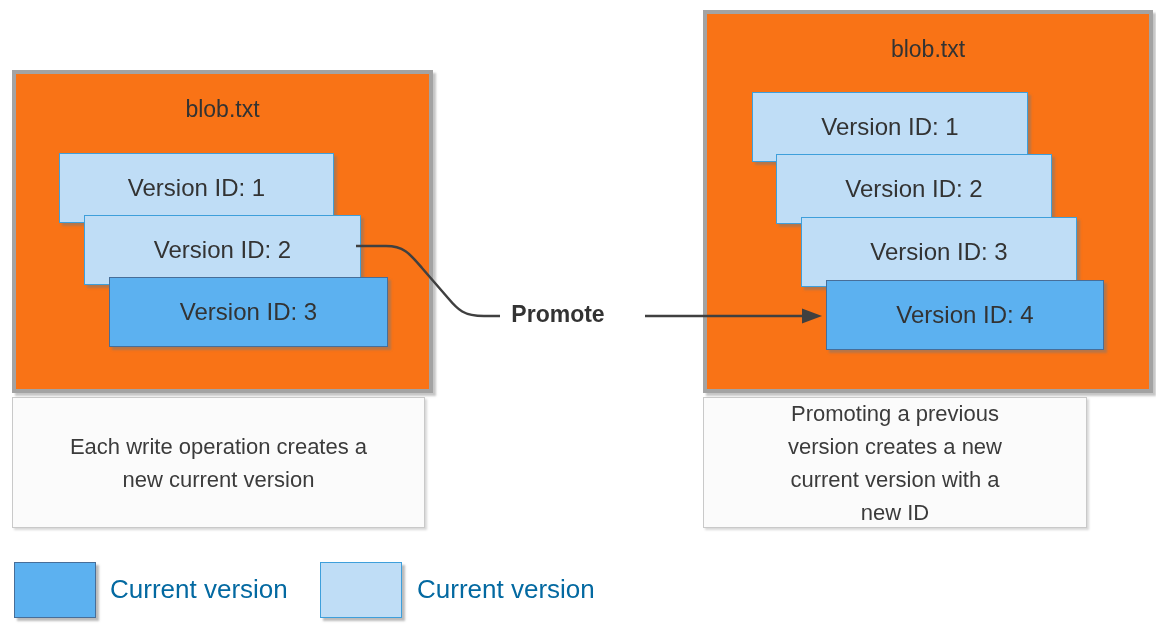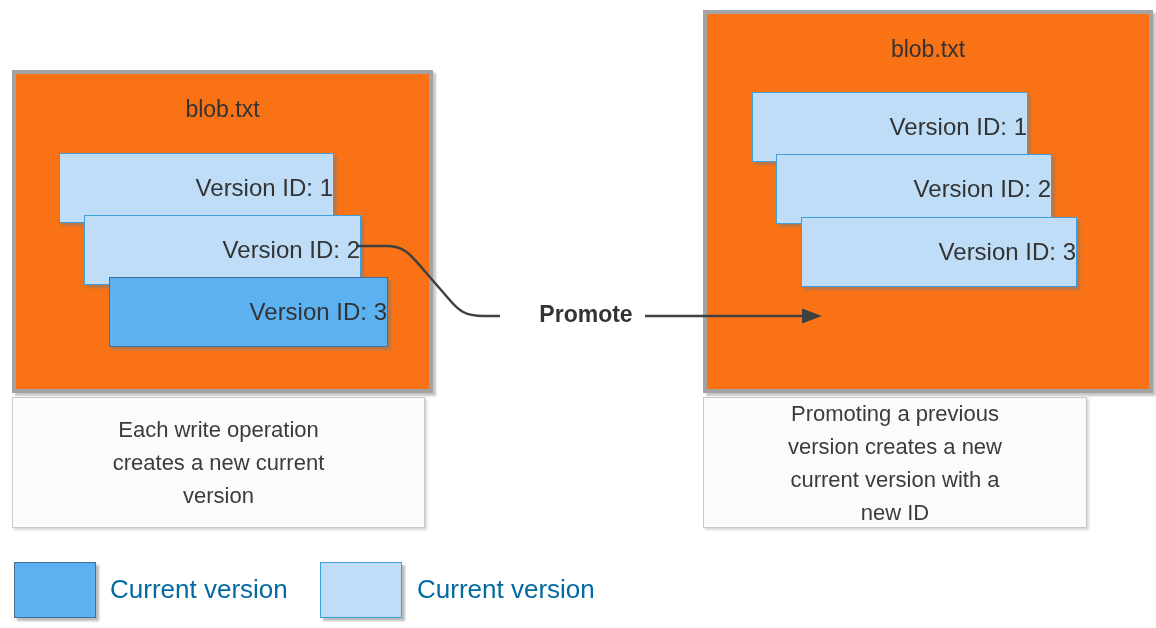--- a/index.html
+++ b/index.html
@@ -13,37 +13,37 @@
   }
   .panel-left{left:12px;top:70px;width:413px;height:315px;}
   .panel-right{left:703px;top:10px;width:442px;height:375px;}
   .panel-title{
     position:absolute;left:0;width:100%;text-align:center;
     font-size:23px;color:#333333;
   }
   .panel-left .panel-title{top:22px;}
   .panel-right .panel-title{top:22px;}
   .vbox{
-    position:absolute;display:flex;align-items:center;justify-content:flex-end;
+    position:absolute;display:flex;align-items:center;justify-content:center;
     font-size:24px;color:#333333;
     box-shadow:3px 3px 2px rgba(120,120,120,0.5);
   }
   .vbox.previous{background:#bfddf6;border:1px solid #3e9fdb;}
   .vbox.current{background:#5cb1f0;border:1px solid #476e99;}
   .caption{
     position:absolute;background:#fbfbfb;border:1px solid #c9c9c9;
     box-shadow:2px 2px 2px rgba(170,170,170,0.45);
     display:flex;align-items:center;justify-content:center;text-align:center;
     font-size:22px;line-height:33px;color:#3b3b3b;
   }
-  .caption-left{left:12px;top:397px;width:413px;height:131px;padding:0 68px;box-sizing:border-box;}
+  .caption-left{left:12px;top:397px;width:413px;height:131px;padding:0 52px;box-sizing:border-box;}
   .caption-right{left:703px;top:397px;width:384px;height:131px;padding:0 76px;box-sizing:border-box;}
   .connector-svg{position:absolute;left:0;top:0;width:1156px;height:628px;pointer-events:none;}
   .promote-label{
-    position:absolute;left:516px;top:301px;width:140px;text-align:center;
+    position:absolute;left:488px;top:301px;width:140px;text-align:center;
     font-size:23px;font-weight:bold;color:#333333;
   }
   .legend-swatch{
     position:absolute;width:80px;height:54px;
     box-shadow:3px 3px 2px rgba(120,120,120,0.5);
   }
   .legend-swatch.current{left:14px;top:562px;background:#5cb1f0;border:1px solid #476e99;}
   .legend-swatch.previous{left:320px;top:562px;background:#bfddf6;border:1px solid #3e9fdb;}
   .legend-label{
     position:absolute;top:562px;height:54px;line-height:54px;
@@ -74,20 +74,23 @@
     <div class="panel-title">blob.txt</div>
     <div class="vbox previous" style="left:45px;top:78px;width:274px;height:68px;">
       <span>Version ID: 1</span>
     </div>
     <div class="vbox previous" style="left:69px;top:140px;width:274px;height:68px;">
       <span>Version ID: 2</span>
     </div>
     <div class="vbox previous" style="left:94px;top:203px;width:274px;height:68px;">
       <span>Version ID: 3</span>
     </div>
+    <div class="vbox current" style="left:119px;top:266px;width:276px;height:68px;">
+      <span>Version ID: 4</span>
+    </div>
   </div>
 
   <svg class="connector-svg" viewBox="0 0 1156 628" xmlns="http://www.w3.org/2000/svg" aria-hidden="true">
     <path d="M 356 246 H 386 C 404 246 410 254 422 268 L 448 298 C 458 310 464 316 484 316 H 500" fill="none" stroke="#404040" stroke-width="2.5"></path>
     <line x1="645" y1="316" x2="804" y2="316" stroke="#404040" stroke-width="2.5"></line>
     <polygon points="822,316 802,308.5 802,323.5" fill="#404040"></polygon>
   </svg>
 
   <div class="promote-label">Promote</div>
 

